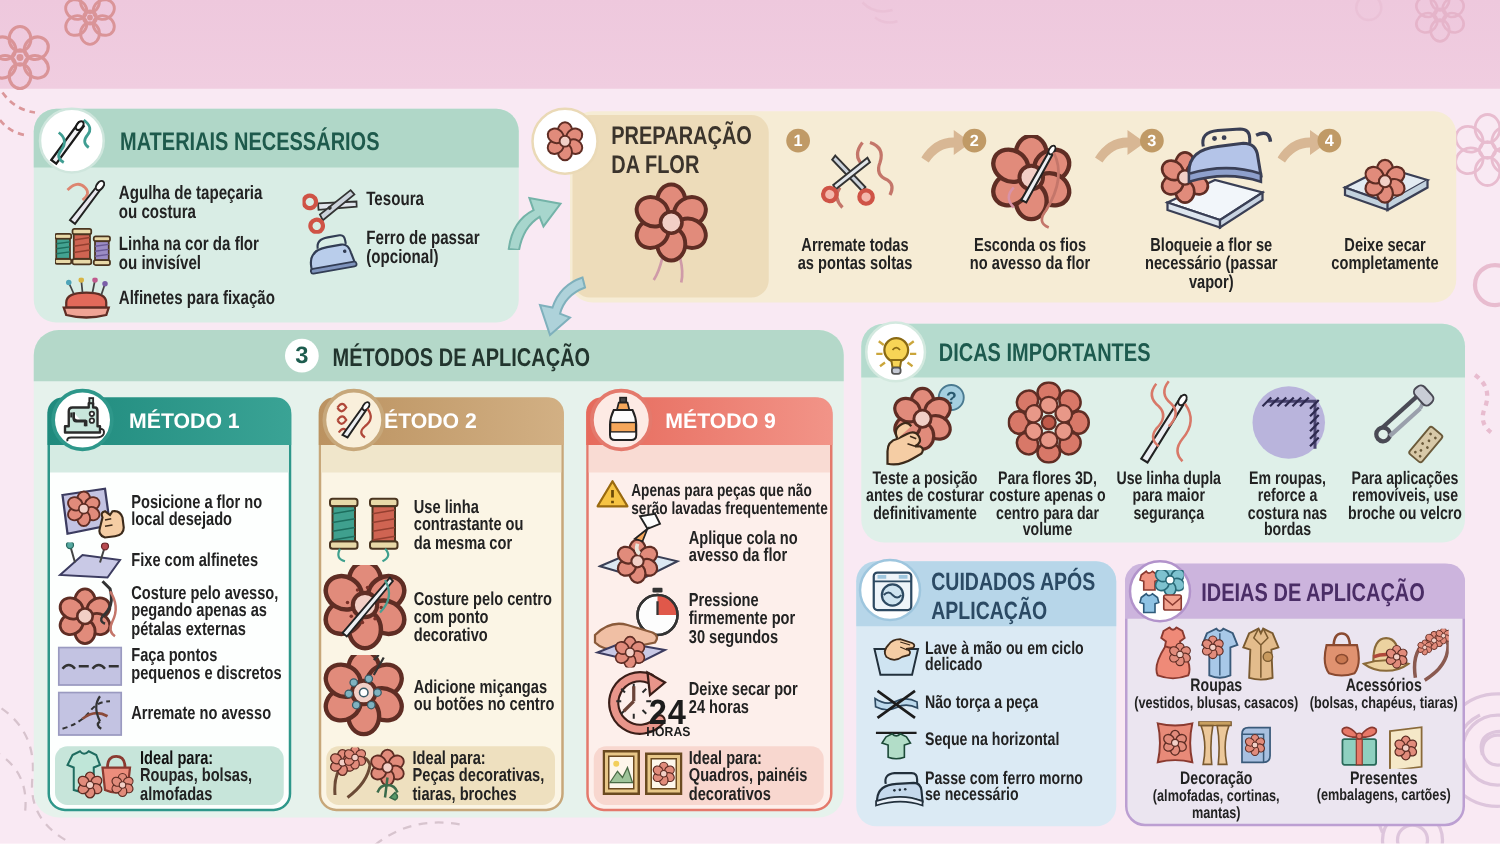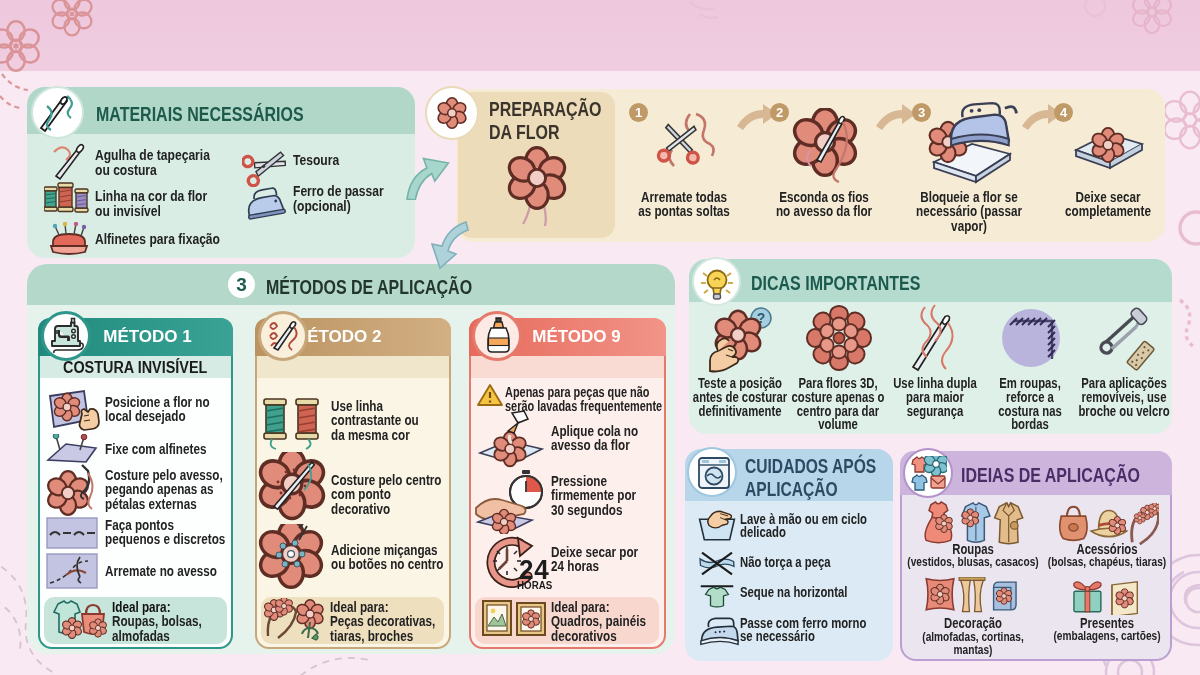--- a/index.html
+++ b/index.html
@@ -118,21 +118,20 @@
 
   <div class="ab" style="left:27px;top:264px;width:648px;height:390px;border-radius:20px;background:#e6f2ec"></div>
   <div class="ab" style="left:27px;top:264px;width:648px;height:41px;border-radius:20px 20px 0 0;background:#b4d8c9"></div>
   <div class="ab" style="left:228px;top:271px;width:27px;height:27px;border-radius:50%;background:#fff;color:#1d5c4e;font-weight:bold;font-size:19px;text-align:center;line-height:27px">3</div>
   <div class="ab b sq" style="left:266px;top:275px;font-size:20.5px;color:#22352e">MÉTODOS DE APLICAÇÃO</div>
 
   <div class="ab" style="left:38px;top:318px;width:195px;height:331px;border-radius:14px;background:#fdfffe;border:2.5px solid #2e978a;box-sizing:border-box"></div>
   <div class="ab" style="left:38px;top:318px;width:195px;height:38px;border-radius:12px 12px 0 0;background:linear-gradient(90deg,#1f8a7d,#3aa395)"></div>
   <div class="ab" style="left:40px;top:356px;width:191px;height:22px;background:#d5ebe3"></div>
   <div class="ab b" style="left:80px;top:327px;width:135px;text-align:center;font-size:17px;color:#fff">MÉTODO 1</div>
-  <div class="ab b" style="left:40px;top:359px;width:191px;text-align:center;font-size:16px;color:#1b1b1b"><span class="sq90">COSTURA INVISÍVEL</span></div>
   <div class="ab" style="left:41px;top:311px;width:50px;height:50px;border-radius:50%;background:#fff;border:3px solid #2e978a;box-sizing:border-box"></div>
   <div class="ab itxt sq" style="left:105px;top:395px;font-size:15px">Posicione a flor no<br>local desejado</div>
   <div class="ab itxt sq" style="left:105px;top:442px;font-size:15px">Fixe com alfinetes</div>
   <div class="ab itxt sq" style="left:105px;top:468px;font-size:15px">Costure pelo avesso,<br>pegando apenas as<br>pétalas externas</div>
   <div class="ab itxt sq" style="left:105px;top:518px;font-size:15px">Faça pontos<br>pequenos e discretos</div>
   <div class="ab itxt sq" style="left:105px;top:564px;font-size:15px">Arremate no avesso</div>
   <div class="ab" style="left:44px;top:597px;width:183px;height:47px;border-radius:10px;background:#c7e5da"></div>
   <div class="ab itxt sq" style="left:112px;top:600px;font-size:15px"><span style="color:#111">Ideal para:</span><br><span style="font-weight:bold">Roupas, bolsas,<br>almofadas</span></div>
 
   <div class="ab" style="left:255px;top:318px;width:196px;height:331px;border-radius:14px;background:#fbf5e5;border:2.5px solid #c7a77a;box-sizing:border-box"></div>

